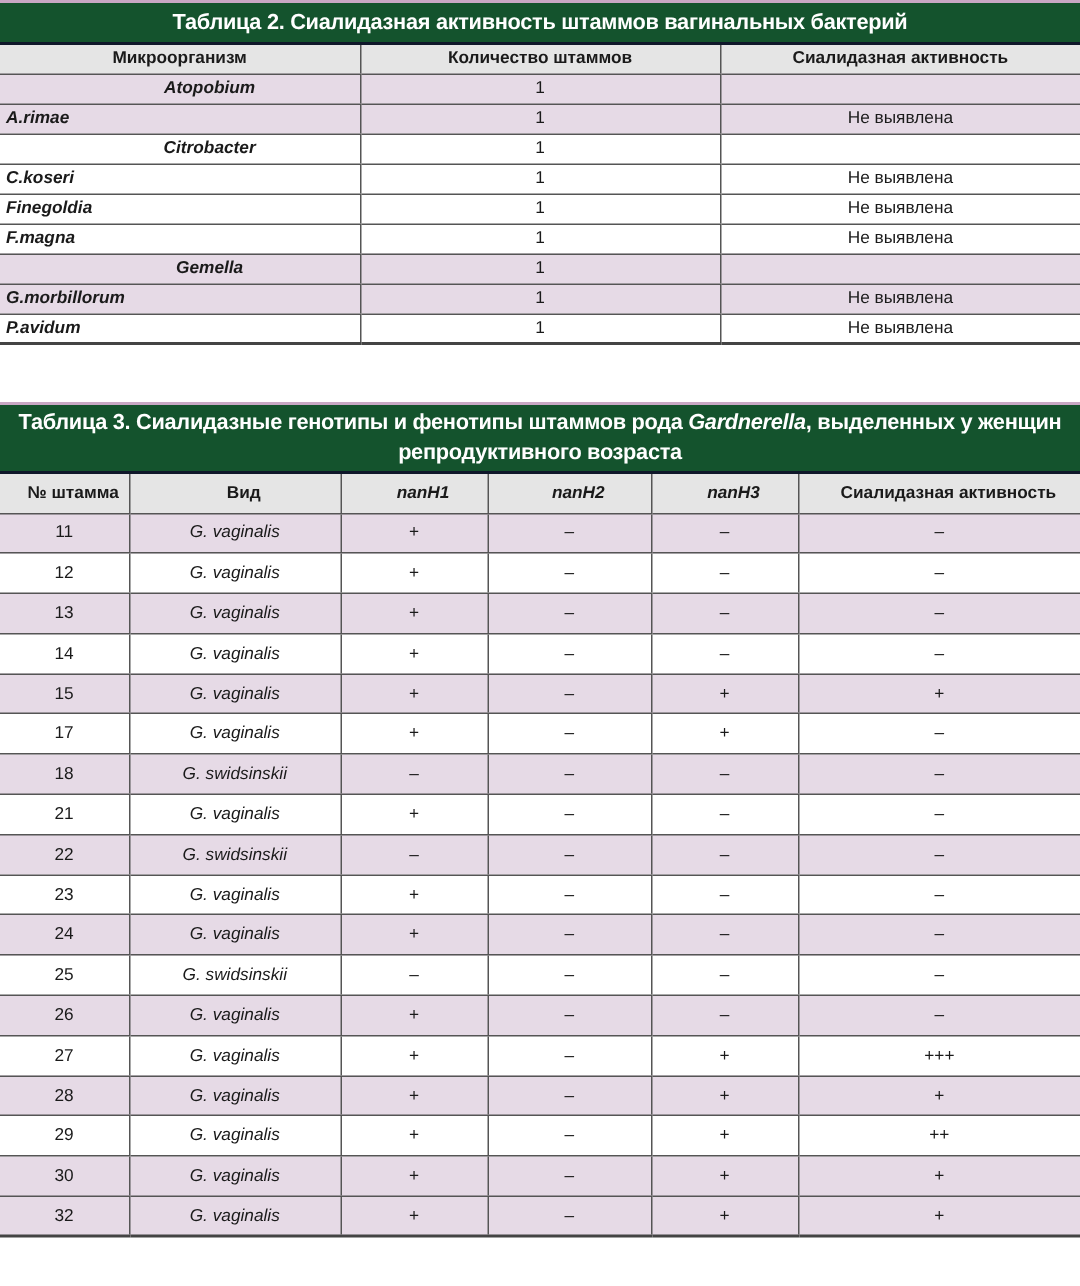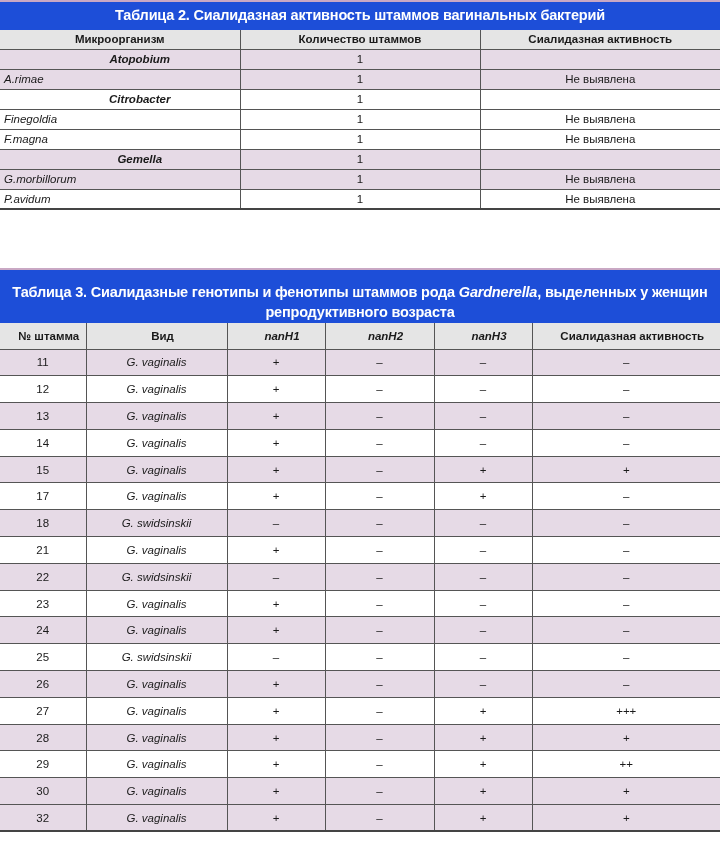--- a/index.html
+++ b/index.html
@@ -2,39 +2,39 @@
 <html><head>
 <meta charset="utf-8">
 <style>
   html, body { margin: 0; padding: 0; background: #ffffff; }
   body { width: 720px; height: 857px; position: relative; overflow: hidden;
          font-family: "Liberation Sans", "DejaVu Sans", sans-serif; color: #1a1a1a; }
   .tbl { position: absolute; left: 0; width: 720px; }
   #t2 { top: 0; }
   #t3 { top: 268px; }
   .title {
-    background: #1d4ed8; color: #ffffff; font-weight: bold; text-align: center;
-    border-top: 2px solid #c9a8c4; border-bottom: 2px solid #1d4ed8;
+    background: #14532d; color: #ffffff; font-weight: bold; text-align: center;
+    border-top: 2px solid #c9a8c4; border-bottom: 2px solid #0f172a;
     box-sizing: border-box; font-family: "Liberation Sans", sans-serif;
     letter-spacing: -0.2px;
   }
   #t2 .title { height: 30px; line-height: 26px; font-size: 14.5px; }
-  #t3 .title { height: 55px; line-height: 20px; font-size: 14.5px; padding-top: 12px; }
+  #t3 .title { height: 48px; line-height: 20px; font-size: 14.5px; padding-top: 2px; }
   .title i { font-style: italic; }
   table { border-collapse: collapse; width: 720px; table-layout: fixed; }
   td, th { border-bottom: 1.5px solid #555; box-sizing: border-box; padding: 0; }
   td + td, th + th { border-left: 1.5px solid #555; }
   th { font-weight: bold; font-size: 11.5px; text-align: center; background: #e5e5e5; }
   td { font-size: 11.5px; text-align: center; }
   #t2 th { height: 19px; }
   #t2 td { height: 20px; }
   #t3 th { height: 26px; padding-left: 12px; }
   #t3 td { height: 26.8px; }
   tr.shade td { background: #e6dae6; }
-  td.left { text-align: left; padding-left: 4px; font-style: italic; }
+  td.left { text-align: left; padding-left: 4px; font-style: italic; font-weight: bold; }
   td.genus { font-weight: bold; font-style: italic; padding-left: 40px; }
   td.sp { font-style: italic; }
   th.it { font-style: italic; }
   table.t3 tr:last-child td { border-bottom: 2.5px solid #444; }
   table.t2 tr:last-child td { border-bottom: 2px solid #444; }
 </style>
 </head>
 <body>
 
 <div class="tbl" id="t2">
@@ -60,20 +60,25 @@
         </tr>
         <tr class="shade">
           <td class="left">A.rimae</td>
           <td>1</td>
           <td>Не выявлена</td>
         </tr>
         <tr>
           <td class="genus">Citrobacter</td>
           <td>1</td>
           <td></td>
+        </tr>
+        <tr>
+          <td class="left">C.koseri</td>
+          <td>1</td>
+          <td>Не выявлена</td>
         </tr>
         <tr>
           <td class="left">Finegoldia</td>
           <td>1</td>
           <td>Не выявлена</td>
         </tr>
         <tr>
           <td class="left">F.magna</td>
           <td>1</td>
           <td>Не выявлена</td>

